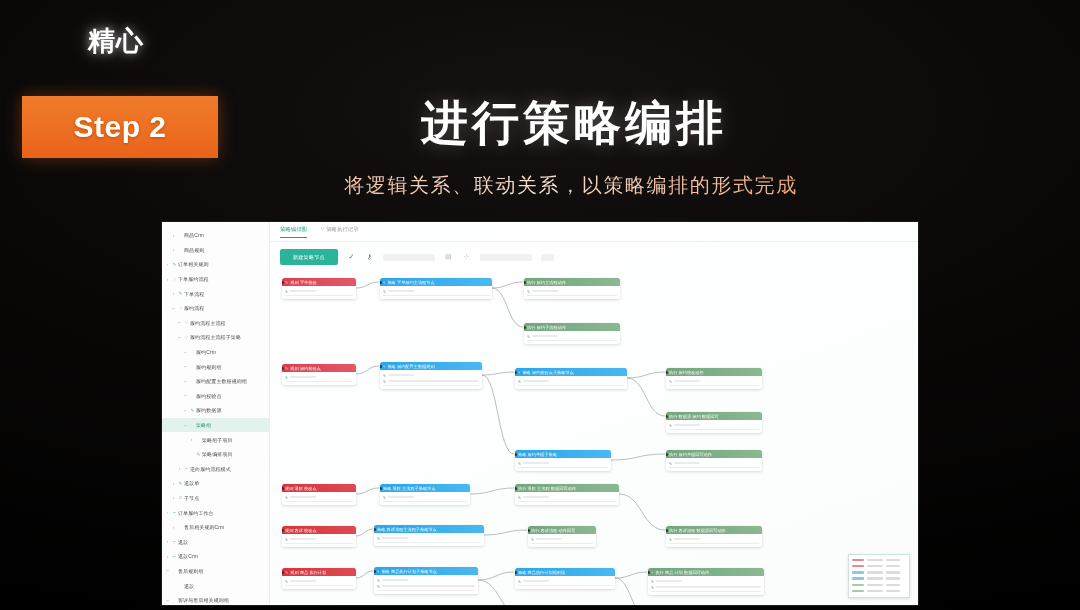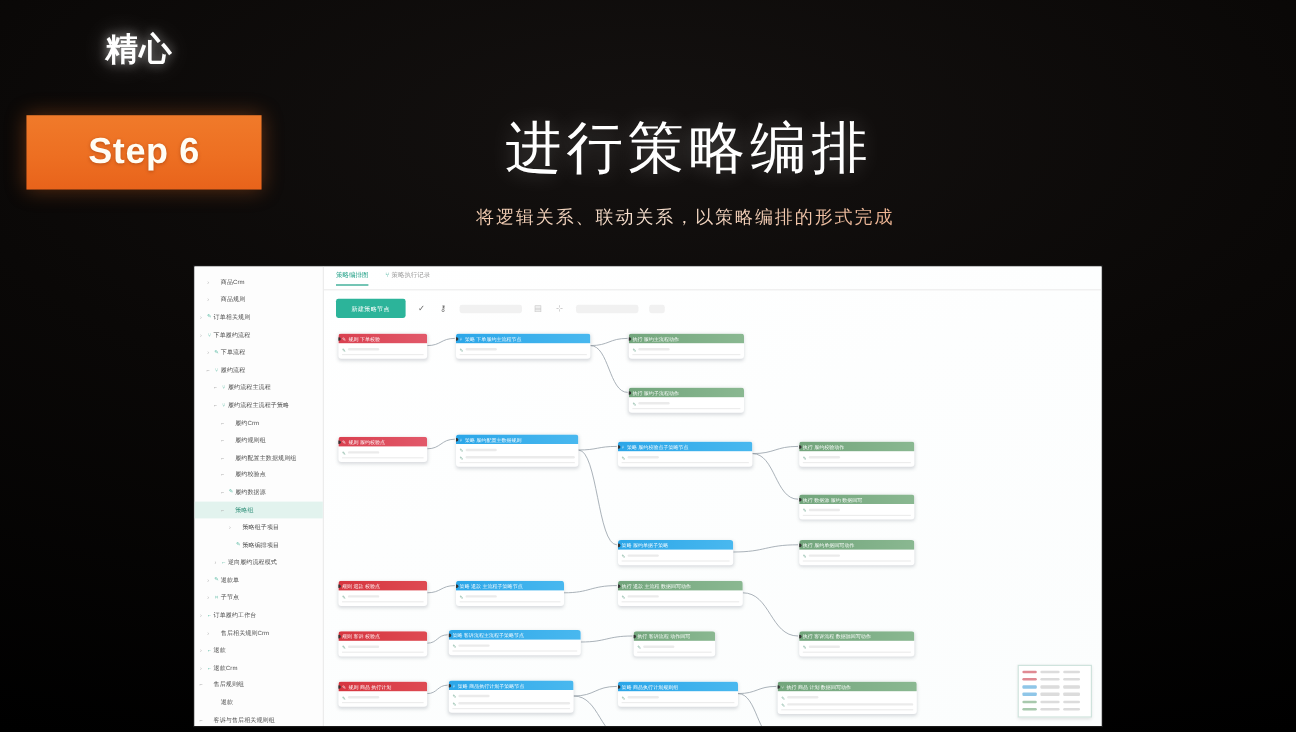--- a/index.html
+++ b/index.html
@@ -30,24 +30,24 @@
   
   .badge{position:absolute;left:22px;top:96px;width:196px;height:62px;
     background:linear-gradient(180deg,#f07a2a 0%,#ed6f22 55%,#e8631b 100%);
     display:flex;align-items:center;justify-content:center;
     box-shadow:0 0 16px rgba(237,111,34,.35);}
   .badge span{color:#fffdf4;font-size:30px;font-weight:700;letter-spacing:.5px;
     text-shadow:0 1px 3px rgba(120,40,0,.45);}
 
   
   .title{position:absolute;left:0;right:0;top:92px;text-align:center;
-    color:#ffffff;font-size:47px;font-weight:400;letter-spacing:4px;
+    color:#ffffff;font-size:47px;font-weight:700;letter-spacing:4px;
     text-shadow:0 0 18px rgba(255,255,255,.25);padding-left:68px;}
   .subtitle{position:absolute;left:0;right:0;top:172px;text-align:center;
-    font-size:15px;letter-spacing:1.6px;padding-left:62px;
+    font-size:20px;letter-spacing:1.6px;padding-left:62px;
     background:linear-gradient(90deg,#e8764a 0%,#f0b48c 22%,#f6e0cf 50%,#eaa076 78%,#d9663c 100%);
     -webkit-background-clip:text;background-clip:text;color:transparent;
     text-shadow:0 0 0 rgba(0,0,0,0);}
 
   
   .shot{position:absolute;left:162px;top:222px;width:756px;height:383px;
     background:#ffffff;overflow:hidden;box-shadow:0 0 0 1px #1b1b1b;}
   .shot .blurwrap{position:absolute;inset:0;filter:blur(.55px);}
 
   
@@ -107,21 +107,21 @@
 </head>
 <body>
 
 <div class="slide">
 
   <div class="brand">
     <div class="jx">精心</div>
   </div>
 
   <div class="badge">
-    <span>Step 6</span>
+    <span>Step 2</span>
   </div>
 
   <div class="title">进行策略编排</div>
   <div class="subtitle">将逻辑关系、联动关系，以策略编排的形式完成</div>
 
   <div class="shot">
     <div class="blurwrap">
 
       <div class="tree" id="tree">
           <div class="tn" style="padding-left: 8px;">

